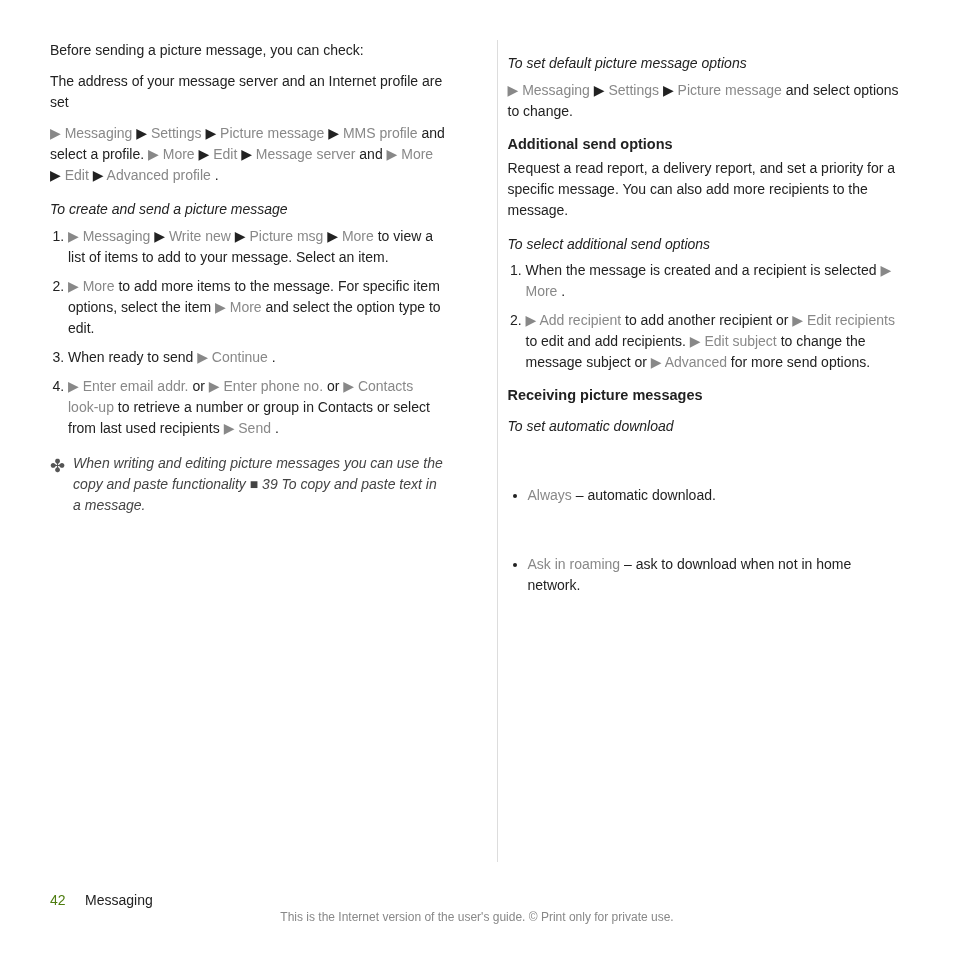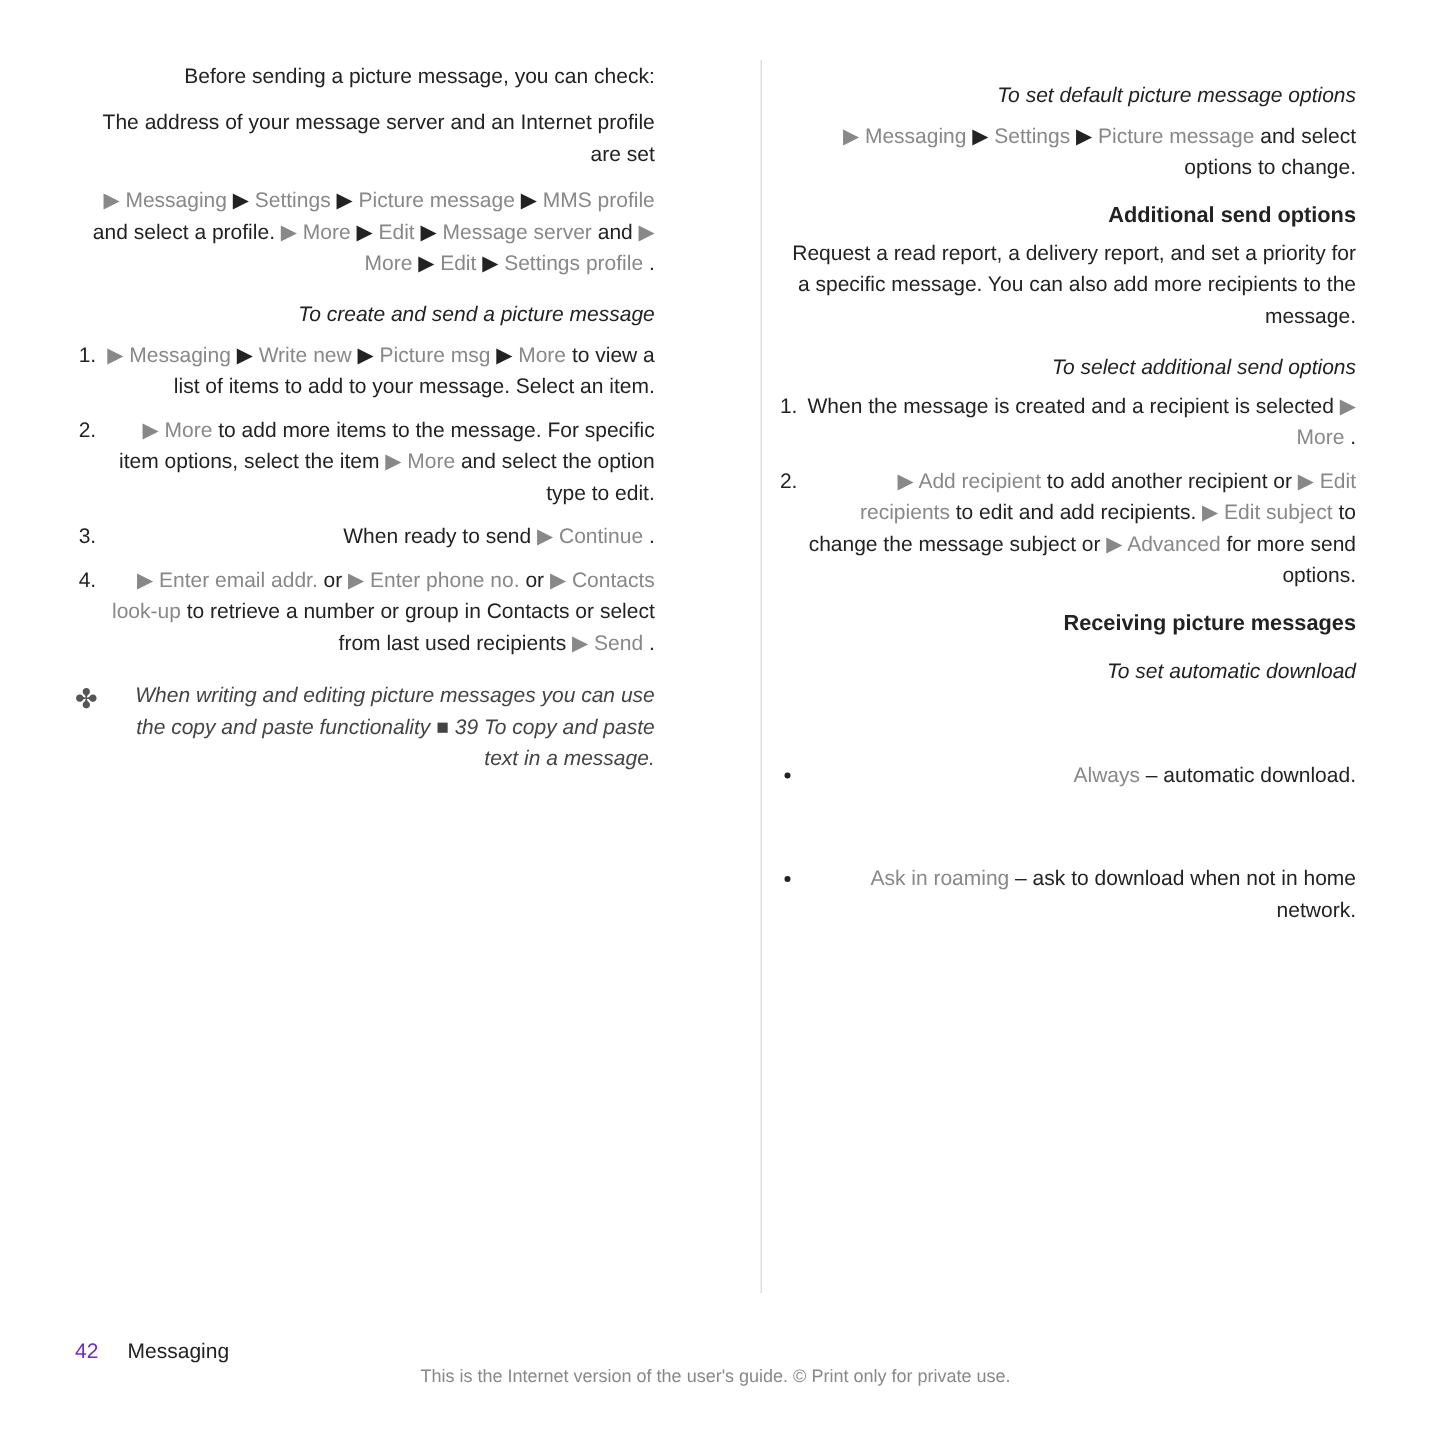--- a/index.html
+++ b/index.html
@@ -14,22 +14,21 @@
     .page {
       display: flex;
       flex-direction: column;
       width: 954px;
       min-height: 954px;
       padding: 40px 50px 30px 50px;
     }
     .content-columns {
       display: flex;
       flex: 1;
-      gap: 60px;
-      text-align: right;
+      gap: 40px;
     }
     .col-left {
       flex: 1;
       padding-right: 10px;
     }
     .col-right {
       flex: 1;
       padding-left: 10px;
       border-left: 1px solid #ddd;
     }
@@ -92,21 +91,21 @@
     }
     .footer {
       display: flex;
       justify-content: space-between;
       align-items: flex-end;
       margin-top: 30px;
       border-top: none;
     }
     .footer-page {
       font-size: 14px;
-      color: #6d28d9;
+      color: #4d7c0f;
     }
     .footer-section {
       font-size: 14px;
       color: #222;
     }
     .footer-note {
       font-size: 12px;
       color: #888;
       text-align: center;
       margin-top: 6px;
@@ -137,21 +136,21 @@
         <span class="link-text">▶ More</span>
         <span> ▶ </span>
         <span class="link-text">Edit</span>
         <span> ▶ </span>
         <span class="link-text">Message server</span>
         <span> and </span>
         <span class="link-text">▶ More</span>
         <span> ▶ </span>
         <span class="link-text">Edit</span>
         <span> ▶ </span>
-        <span class="link-text">Settings profile</span>
+        <span class="link-text">Advanced profile</span>
         <span>.</span>
       </p>
 
       <span class="section-heading-italic">To create and send a picture message</span>
 
       <ol>
         <li>
           <span class="link-text">▶ Messaging</span>
           <span> ▶ </span>
           <span class="link-text">Write new</span>

